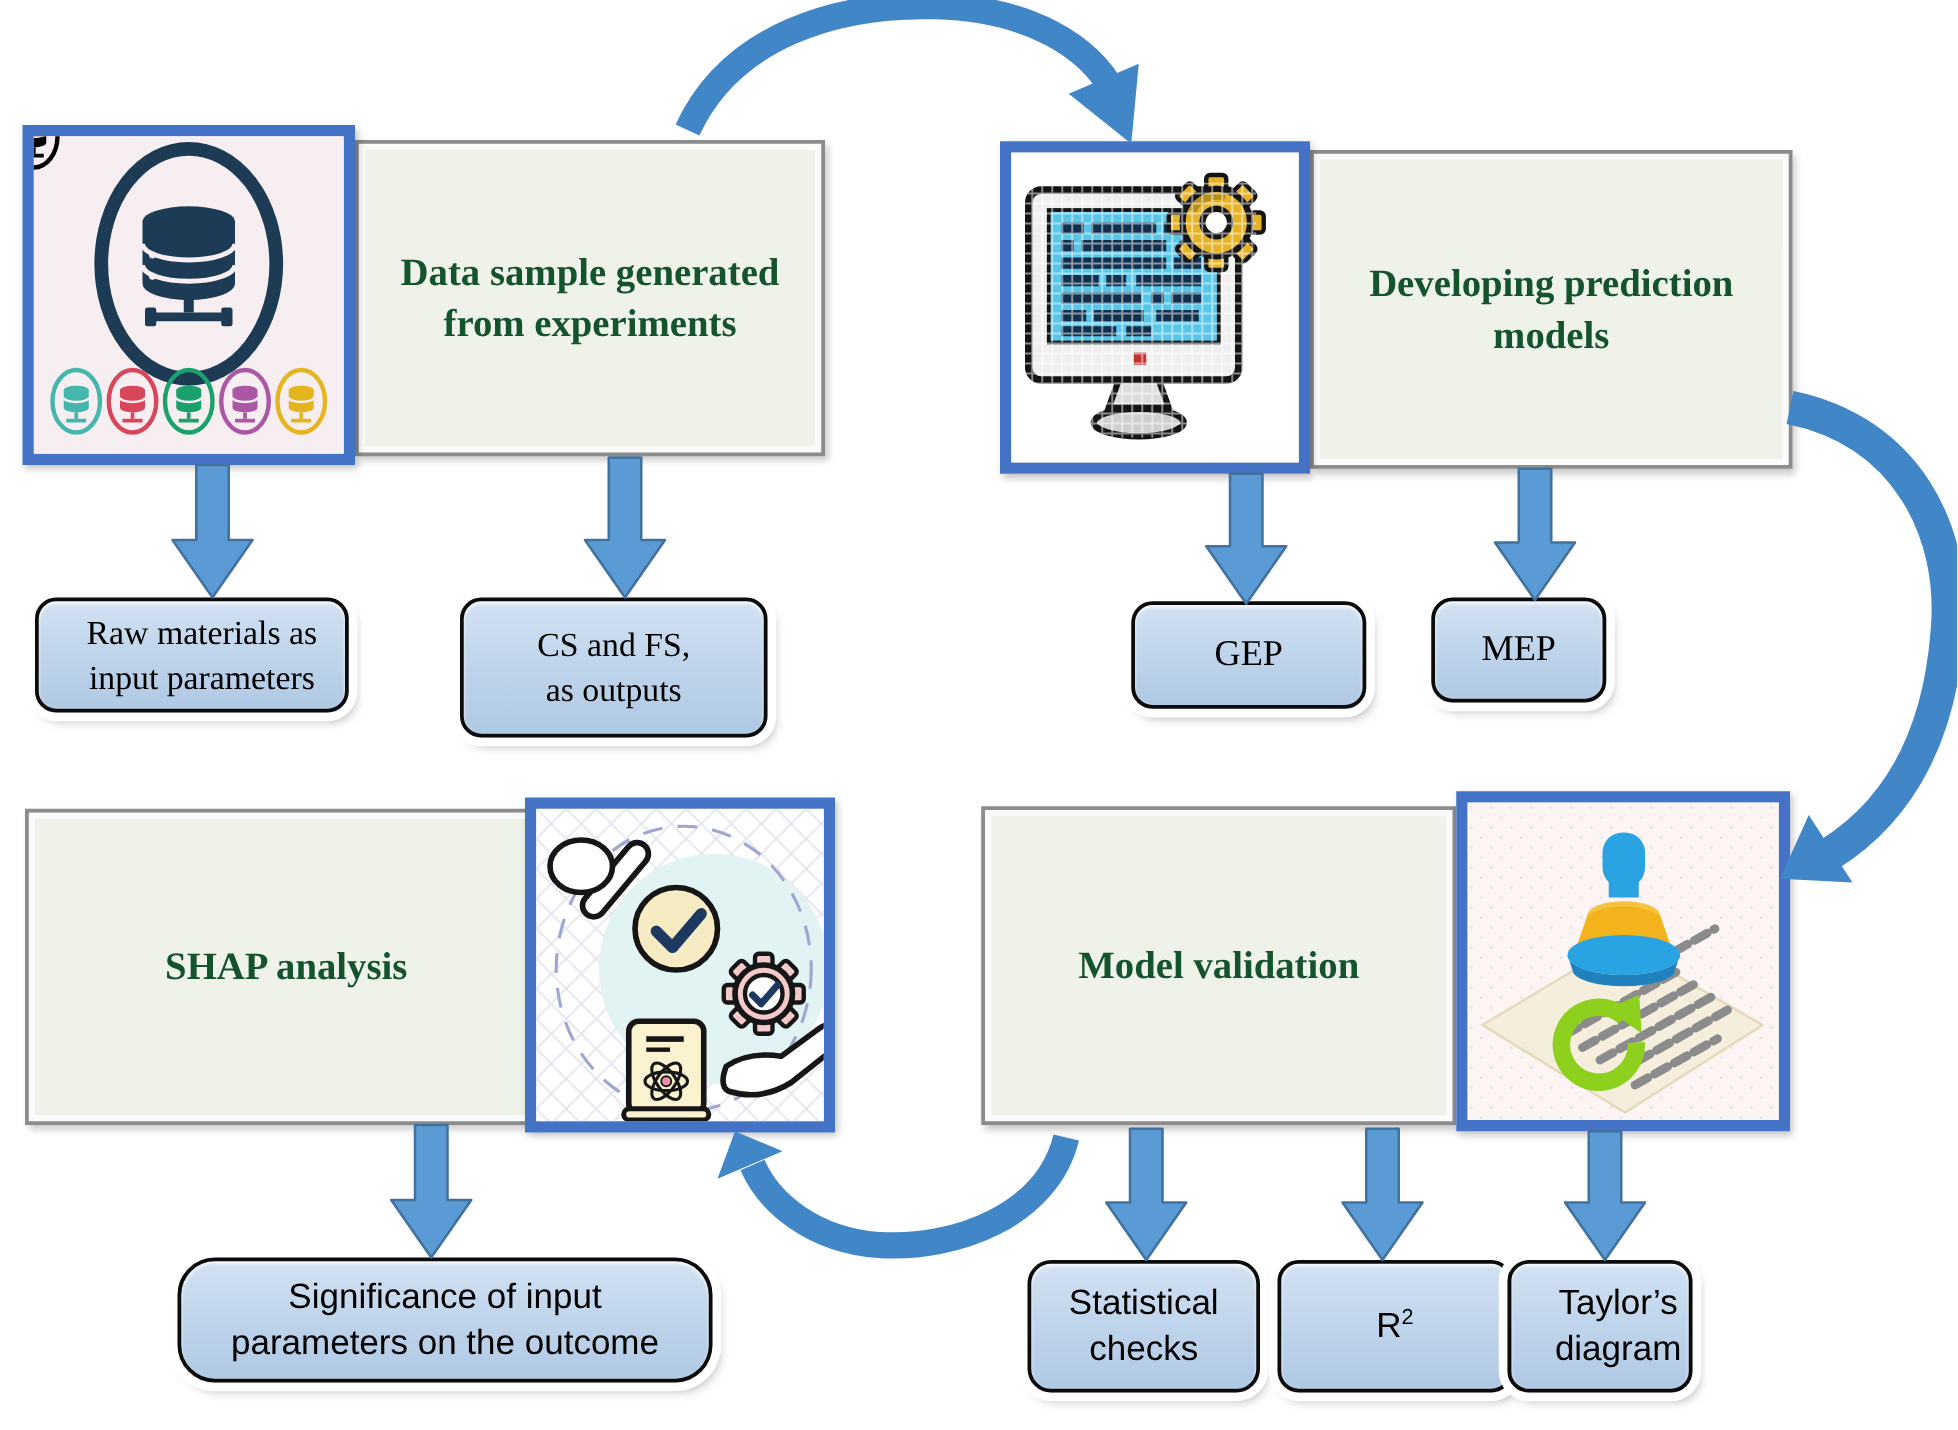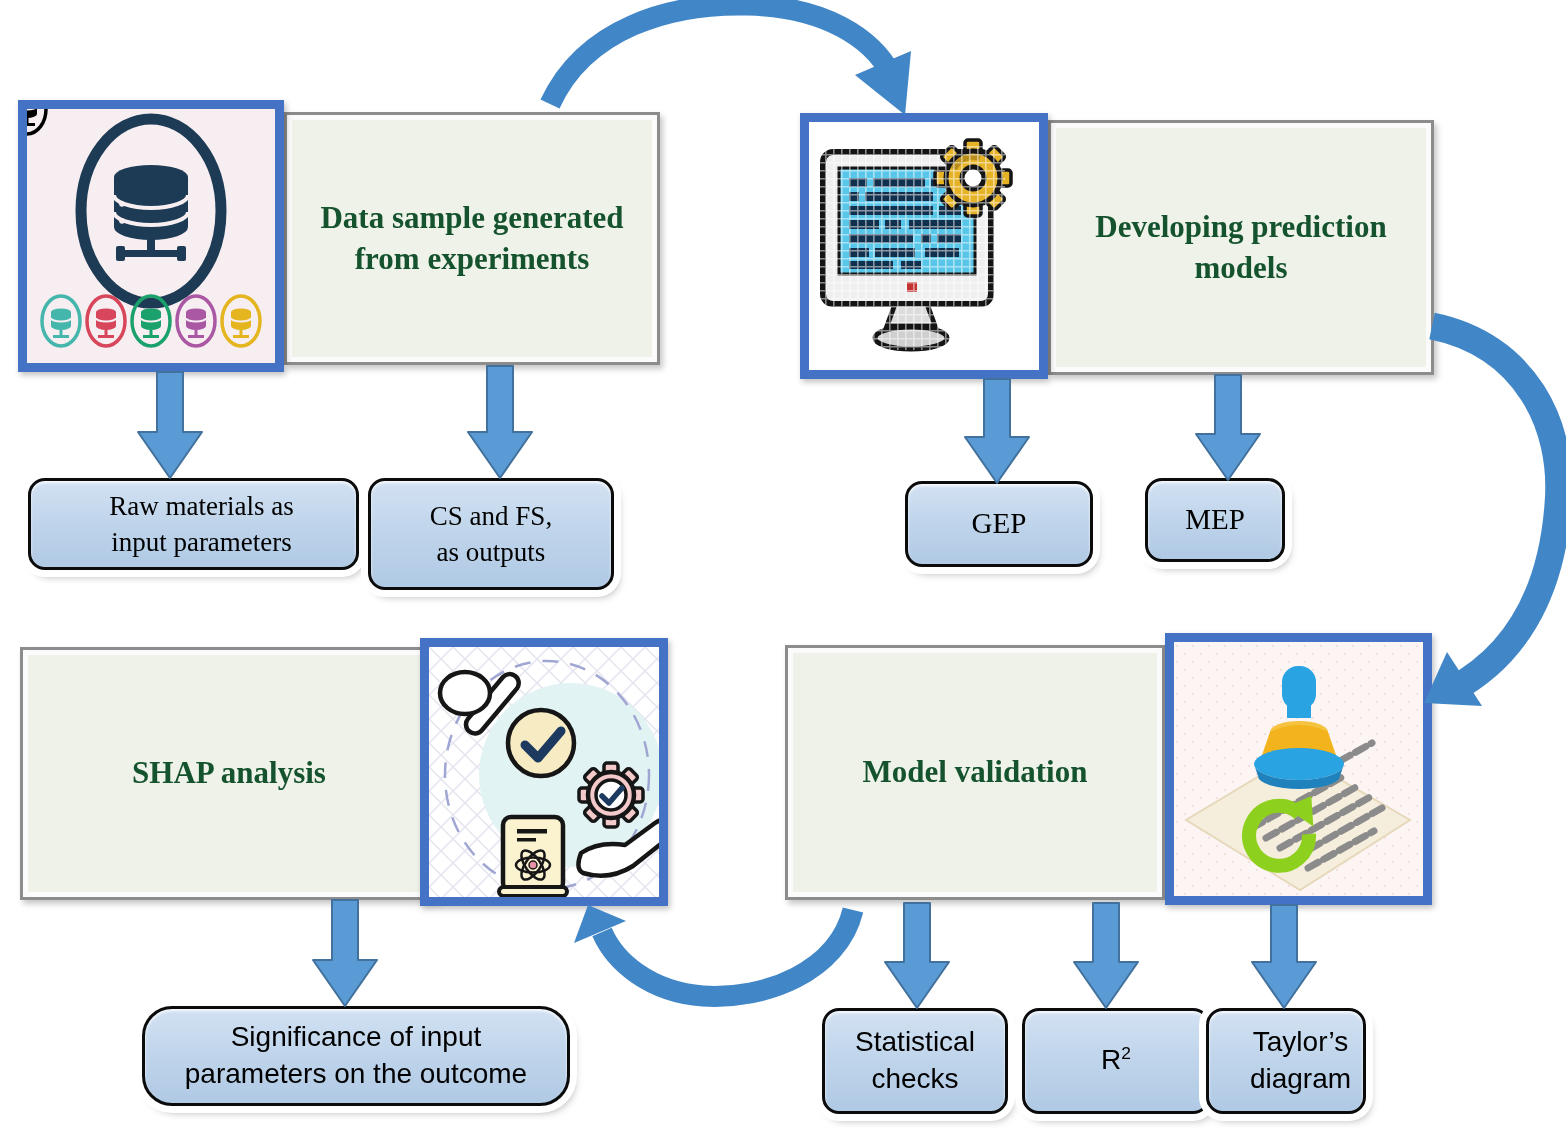--- a/index.html
+++ b/index.html
@@ -218,21 +218,21 @@
         <rect x="108" y="24" width="34" height="44" rx="16" fill="#29a3e2"></rect>
         <rect x="113" y="56" width="24" height="20" fill="#29a3e2"></rect>
         <ellipse cx="125" cy="90" rx="29" ry="11" fill="#f5c340"></ellipse>
         <path d="M96,90 Q125,76 154,90 L163,116 Q125,134 87,116 Z" fill="#f3b31c"></path>
         <ellipse cx="125" cy="122" rx="45" ry="16" fill="#29a3e2"></ellipse>
         <path d="M80,122 A45,16 0 0 0 170,122 L166,134 A41,13 0 0 1 84,134 Z" fill="#1f82bd"></path>
       </g>
     </svg>
   </div>
 
-  <div class="bluebox" style="left:28px;top:478px;width:331px;height:92px;padding-left:16px;">
+  <div class="bluebox" style="left:28px;top:478px;width:251px;height:92px;padding-left:16px;">
     <span class="serif-label">Raw materials as
 input parameters</span>
   </div>
 
   <div class="bluebox" style="left:368px;top:478px;width:246px;height:112px;align-items:center;">
     <span class="serif-label">CS and FS,
 as outputs</span>
   </div>
 
   <div class="bluebox" style="left:905px;top:481px;width:188px;height:86px;justify-content:center;">
@@ -241,30 +241,30 @@
 
   <div class="bluebox" style="left:1145px;top:478px;width:140px;height:84px;">
     <span class="serif-label big">MEP</span>
   </div>
 
   <div class="bluebox" style="left:142px;top:1006px;width:428px;height:100px;border-radius:30px;">
     <span class="sans-label">Significance of input
 parameters on the outcome</span>
   </div>
 
-  <div class="bluebox" style="left:822px;top:1008px;width:186px;height:106px;">
+  <div class="bluebox" style="left:822px;top:1008px;width:186px;height:106px;border-radius:19px;">
     <span class="sans-label">Statistical
 checks</span>
   </div>
 
   <div class="bluebox" style="left:1022px;top:1008px;width:188px;height:106px;">
     <span class="sans-label"><span>R</span><sup>2</sup></span>
   </div>
 
-  <div class="bluebox" style="left:1206px;top:1008px;width:160px;height:106px;padding-left:29px;">
+  <div class="bluebox" style="left:1206px;top:1008px;width:148px;height:106px;padding-left:29px;">
     <span class="sans-label">Taylor’s
 diagram</span>
   </div>
 
   <svg class="arrows" width="1566" height="1144" viewBox="0 0 1566 1144">
     <g fill="#5b9bd5" stroke="#41719c" stroke-width="2" stroke-linejoin="round">
       <path d="M157,372 H183 V432 H202 L170,478 L138,432 H157 Z"></path>
       <path d="M487,366 H513 V432 H532 L500,478 L468,432 H487 Z"></path>
       <path d="M984,379 H1010 V437 H1029 L997,483 L965,437 H984 Z"></path>
       <path d="M1215,375 H1241 V434 H1260 L1228,480 L1196,434 H1215 Z"></path>

